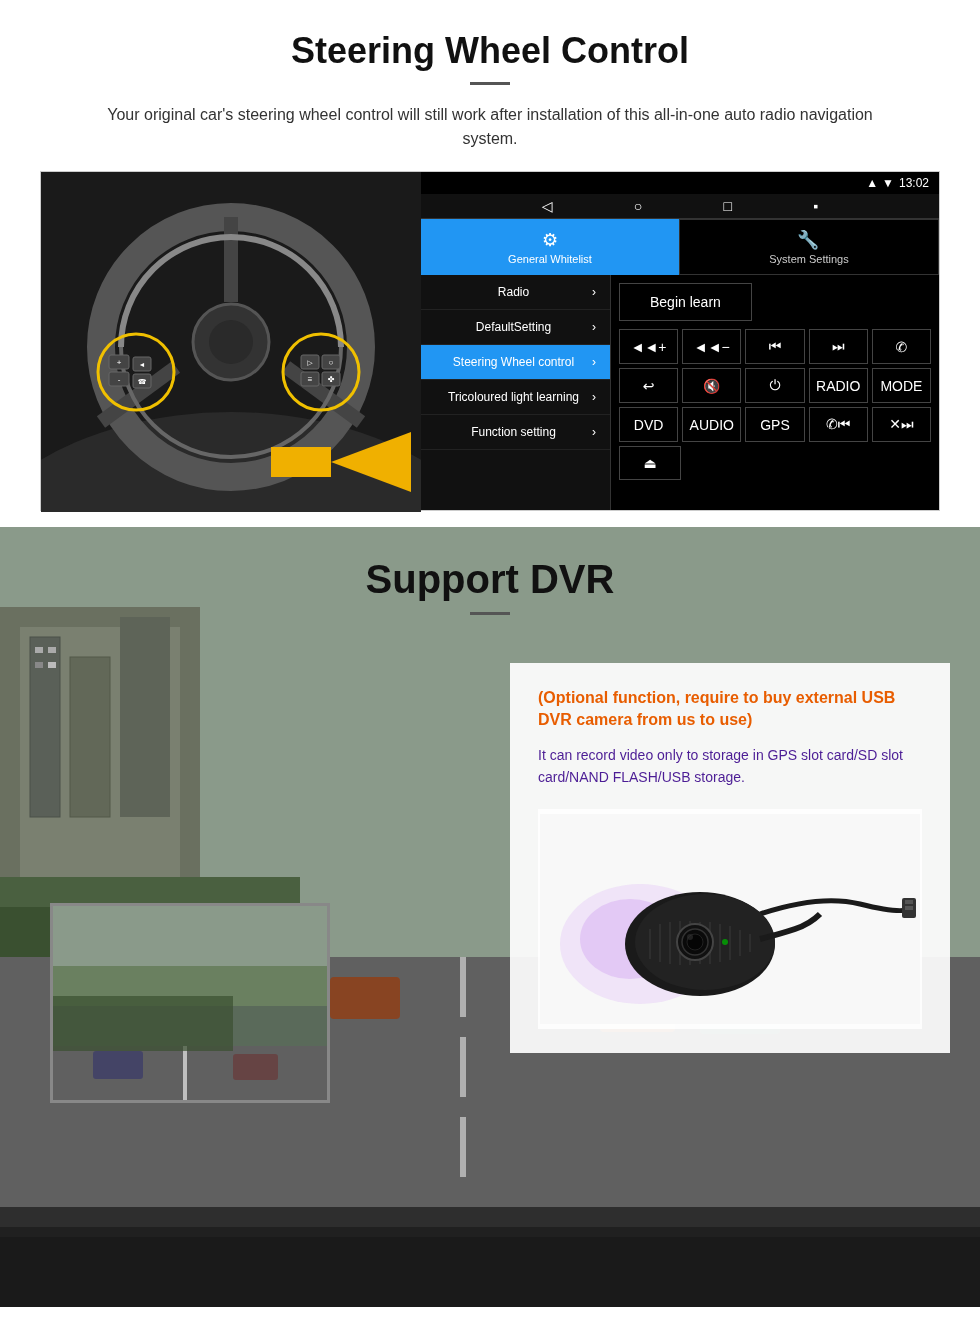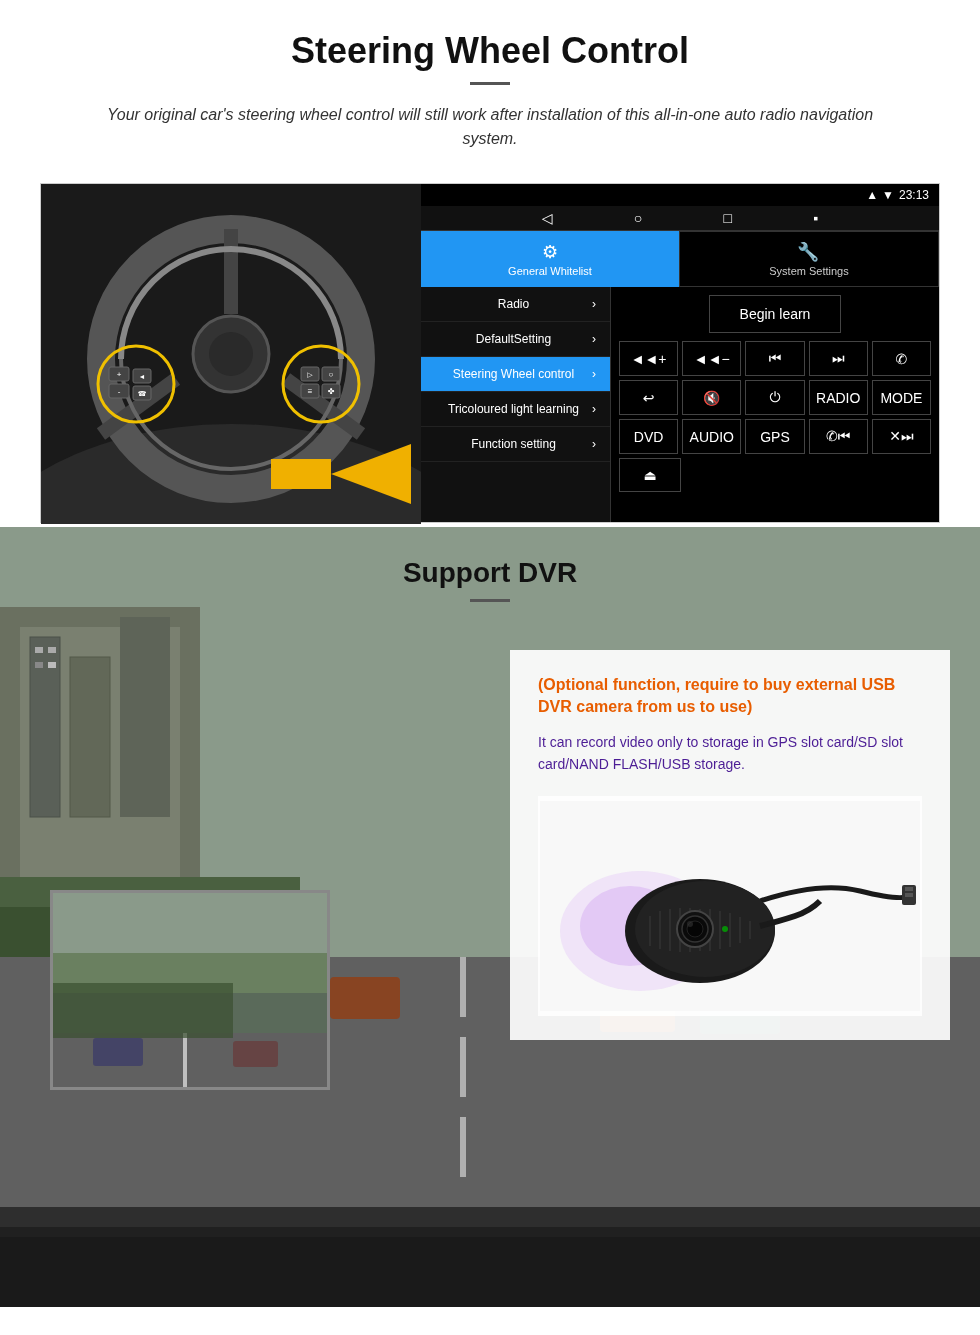--- a/index.html
+++ b/index.html
@@ -7,42 +7,41 @@
       width: 980px;
       min-height: 1335px;
       font-family: Arial, sans-serif;
       background: #fff;
       overflow-x: hidden;
     }
 
     
     .section-steering {
       background: #fff;
-      padding: 30px 40px 4px;
+      padding: 30px 40px 16px;
       text-align: center;
     }
     .section-title {
       font-size: 36px;
       font-weight: 900;
       color: #111;
       margin-bottom: 10px;
     }
     .title-divider {
       width: 40px;
       height: 3px;
       background: #555;
       margin: 0 auto 18px;
     }
     .section-subtitle {
       font-size: 16px;
       color: #333;
       max-width: 800px;
-      margin: 0 auto 32px;
+      margin: 0 auto 20px;
       line-height: 1.5;
-      font-style: italic;
     }
 
     
     .steering-demo {
       display: flex;
       width: 100%;
       height: 340px;
       position: relative;
       border: 1px solid #ccc;
     }
@@ -137,21 +136,21 @@
     .menu-item-text { flex: 1; text-align: center; }
     .menu-chevron { color: #fff; }
 
     .control-panel {
       flex: 1;
       background: #000;
       padding: 8px;
     }
     .begin-learn-row {
       display: flex;
-      justify-content: center;
+      justify-content: flex-start;
       margin-bottom: 8px;
     }
     .begin-learn-btn {
       background: #000;
       color: #fff;
       border: 1px solid #444;
       padding: 10px 30px;
       font-size: 14px;
       cursor: pointer;
     }
@@ -190,21 +189,21 @@
     }
 
     .section-dvr-content {
       position: relative;
       z-index: 2;
       padding: 30px 40px 20px;
       text-align: center;
     }
     .section-dvr-content .section-title {
       color: #111;
-      font-size: 28px;
+      font-size: 40px;
       font-weight: 900;
     }
     .section-dvr-content .title-divider {
       background: #555;
     }
 
     .dvr-body {
       position: relative;
       z-index: 2;
       display: flex;
@@ -333,21 +332,21 @@
       </svg>
     </div>
 
     <div class="android-screen">
 
       <div class="status-bar">
         <div class="status-icons">
           <span>▲</span>
           <span>▼</span>
         </div>
-        <span>23:13</span>
+        <span>13:02</span>
       </div>
 
       <div class="nav-bar">
         <span class="nav-icon">◁</span>
         <span class="nav-icon">○</span>
         <span class="nav-icon">□</span>
         <span class="nav-icon">▪</span>
       </div>
 
       <div class="settings-tabs">

